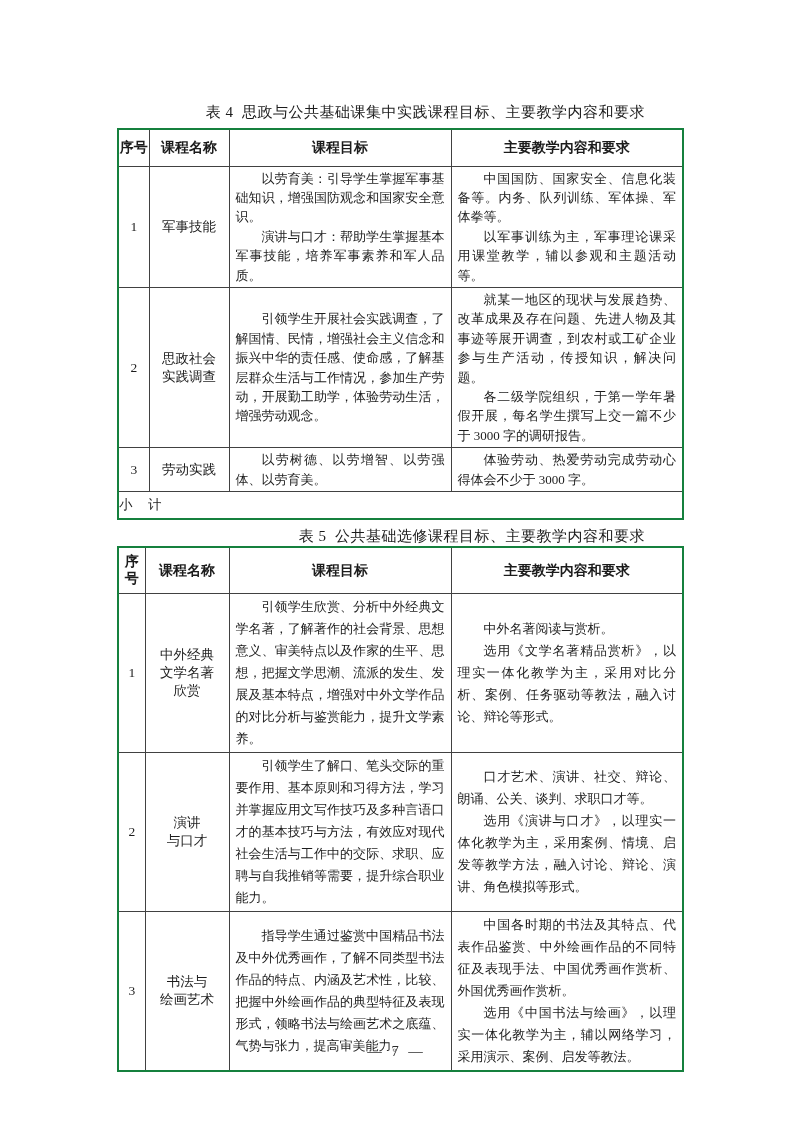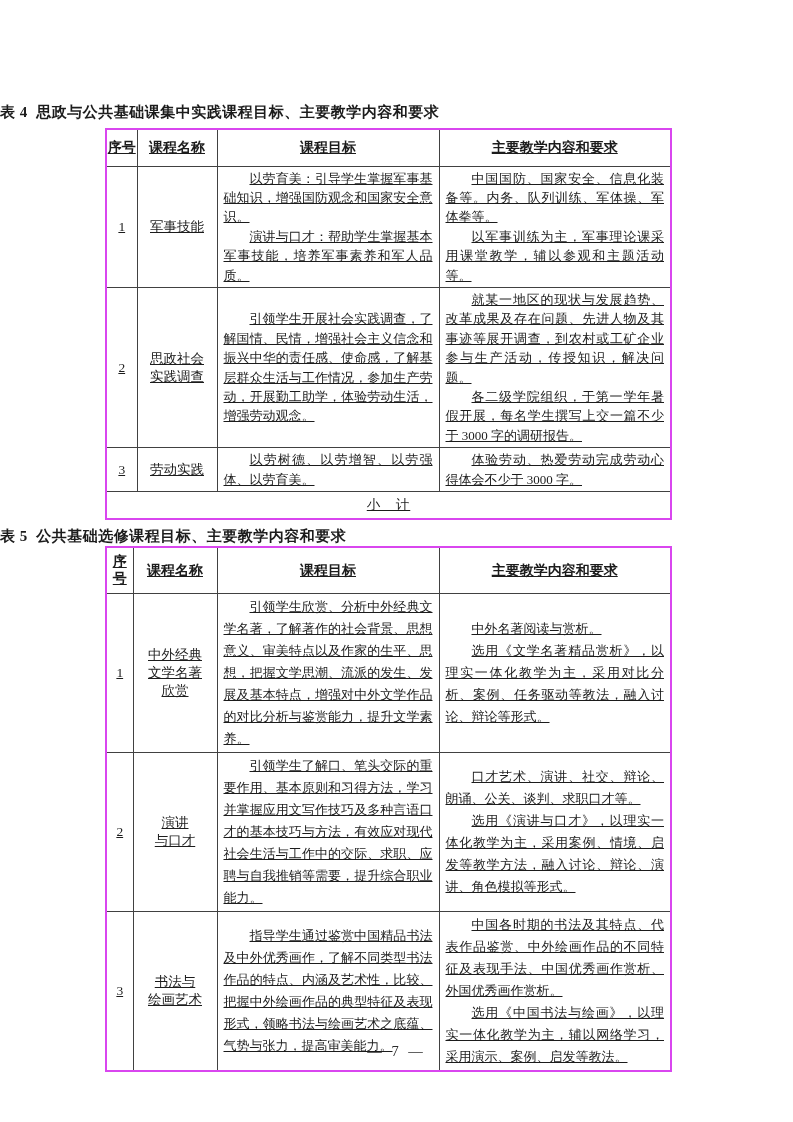--- a/index.html
+++ b/index.html
@@ -5,50 +5,49 @@
   * { margin:0; padding:0; box-sizing:border-box; }
   html,body { background:#ffffff; }
   body {
     width:793px; height:1122px;
     position:relative; overflow:hidden;
     font-family:"Liberation Serif","DejaVu Serif",serif;
     color:#1c1c1c;
   }
   .tbl-title {
     position:absolute; left:0; width:645px;
-    text-align:left; font-weight:bold; font-size:15px;
+    text-align:right; font-weight:normal; font-size:15px;
     letter-spacing:0.5px; white-space:pre;
   }
   #title-4 { top:103px; }
   #title-5 { top:518px;margin-top:9px; }
   table {
-    position:absolute; left:105px; width:565px;
+    position:absolute; left:117px; width:565px;
     border-collapse:collapse; table-layout:fixed;
-    border:2px solid #d946ef;
-    text-decoration:underline;
+    border:2px solid #15803d;
   }
   #table-4 { top:128px; }
   #table-5 { top:546px; }
   th, td { border:1px solid #414141; vertical-align:middle; }
   th {
     font-weight:bold; font-size:14px; text-align:center;
     padding:0; line-height:17px;
   }
   td.seq { text-align:center; font-size:13.5px; }
   td.name {
     text-align:center; font-size:13.5px; line-height:18px;
     white-space:pre-line; padding:9px 2px;
   }
   td.para {
     padding:2px 6px; font-size:13px; text-align:justify;
   }
   td.para p { text-indent:2em; margin:0; }
   .t4 td.para p { line-height:19.4px; }
   .t5 td.para p { line-height:22px; }
-  tr.subtotal td { text-align:center; font-size:13.5px; letter-spacing:1px; }
+  tr.subtotal td { text-align:left; font-size:13.5px; letter-spacing:1px; }
   .page-footer {
     position:absolute; top:1043px; left:0; width:793px;
     text-align:center; font-size:14.5px; color:#2a2a2a;
     letter-spacing:3px; white-space:pre;
   }
 </style>
 </head>
 <body>
 
 <div id="title-4" class="tbl-title">表 4  思政与公共基础课集中实践课程目标、主要教学内容和要求</div>

